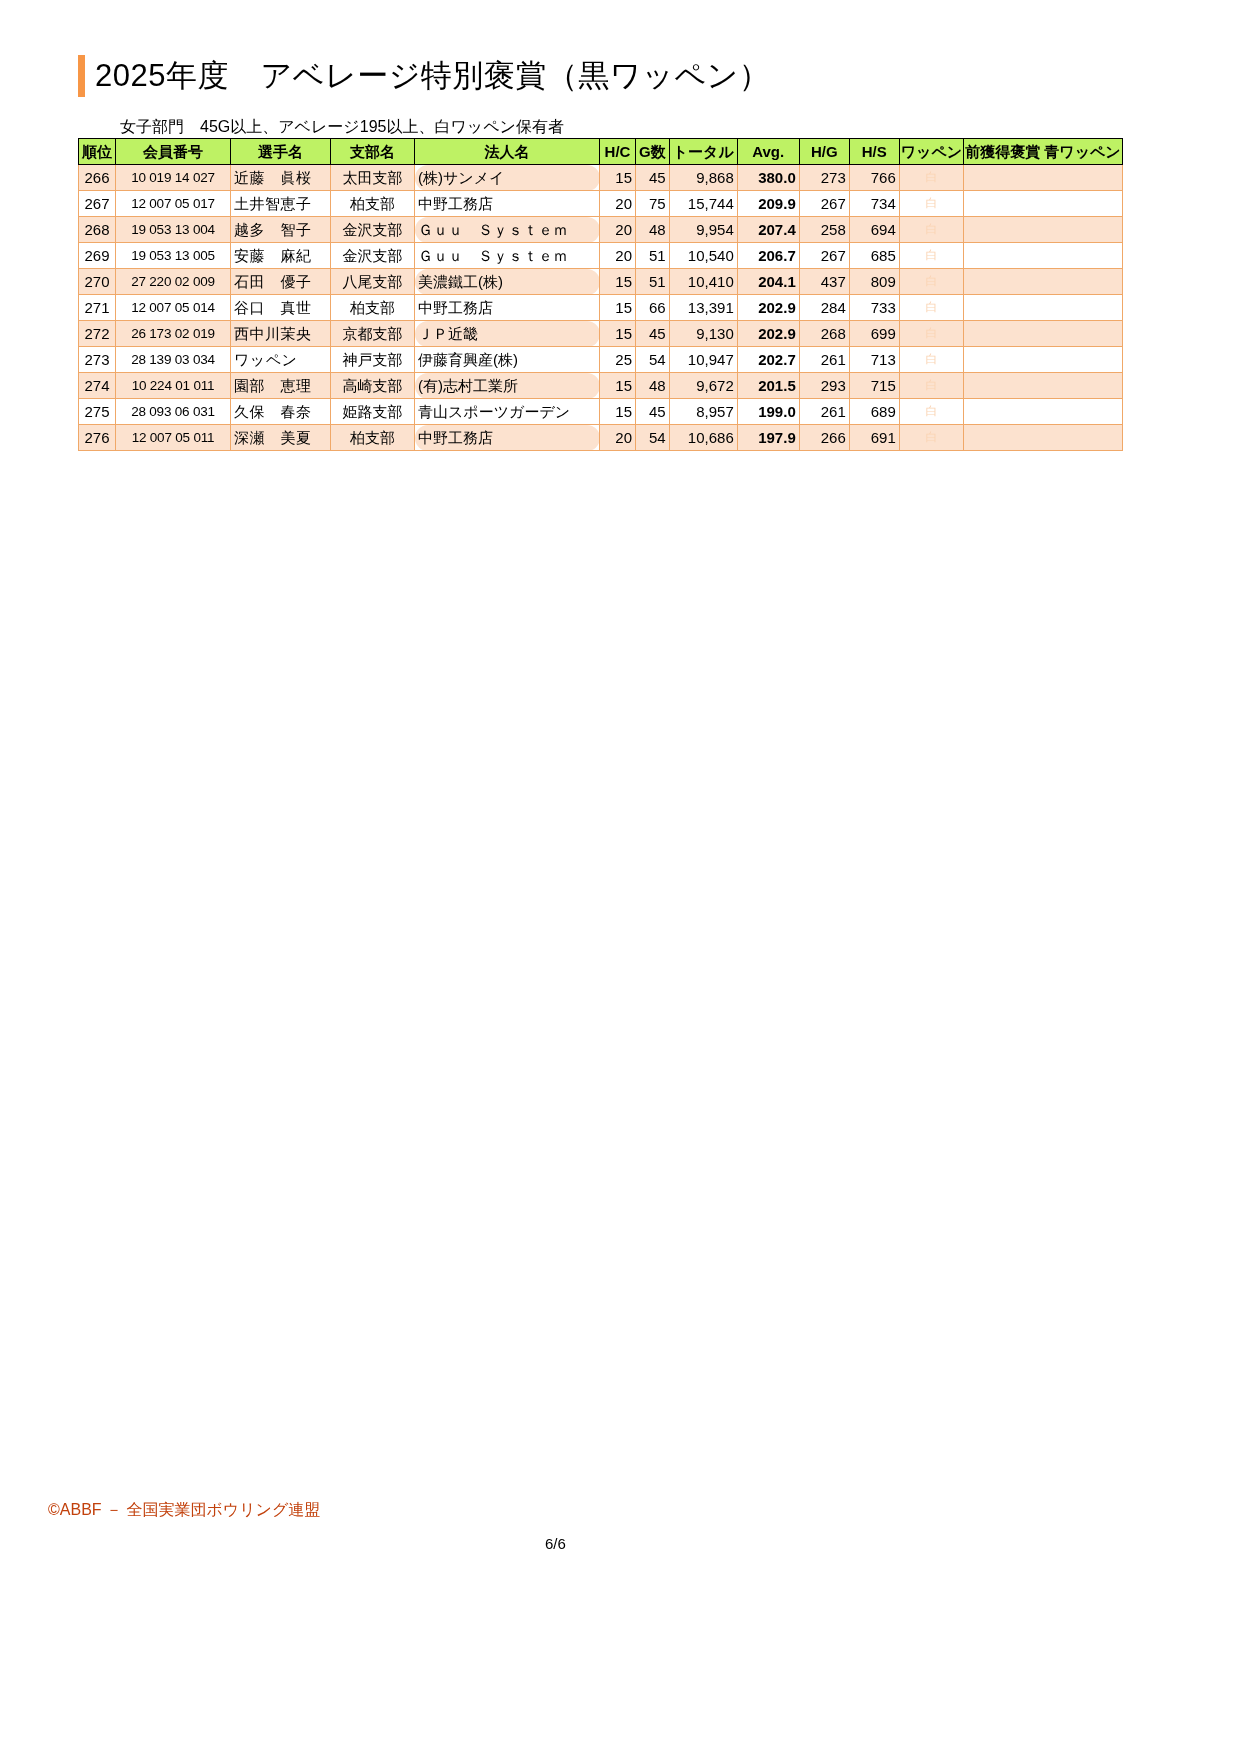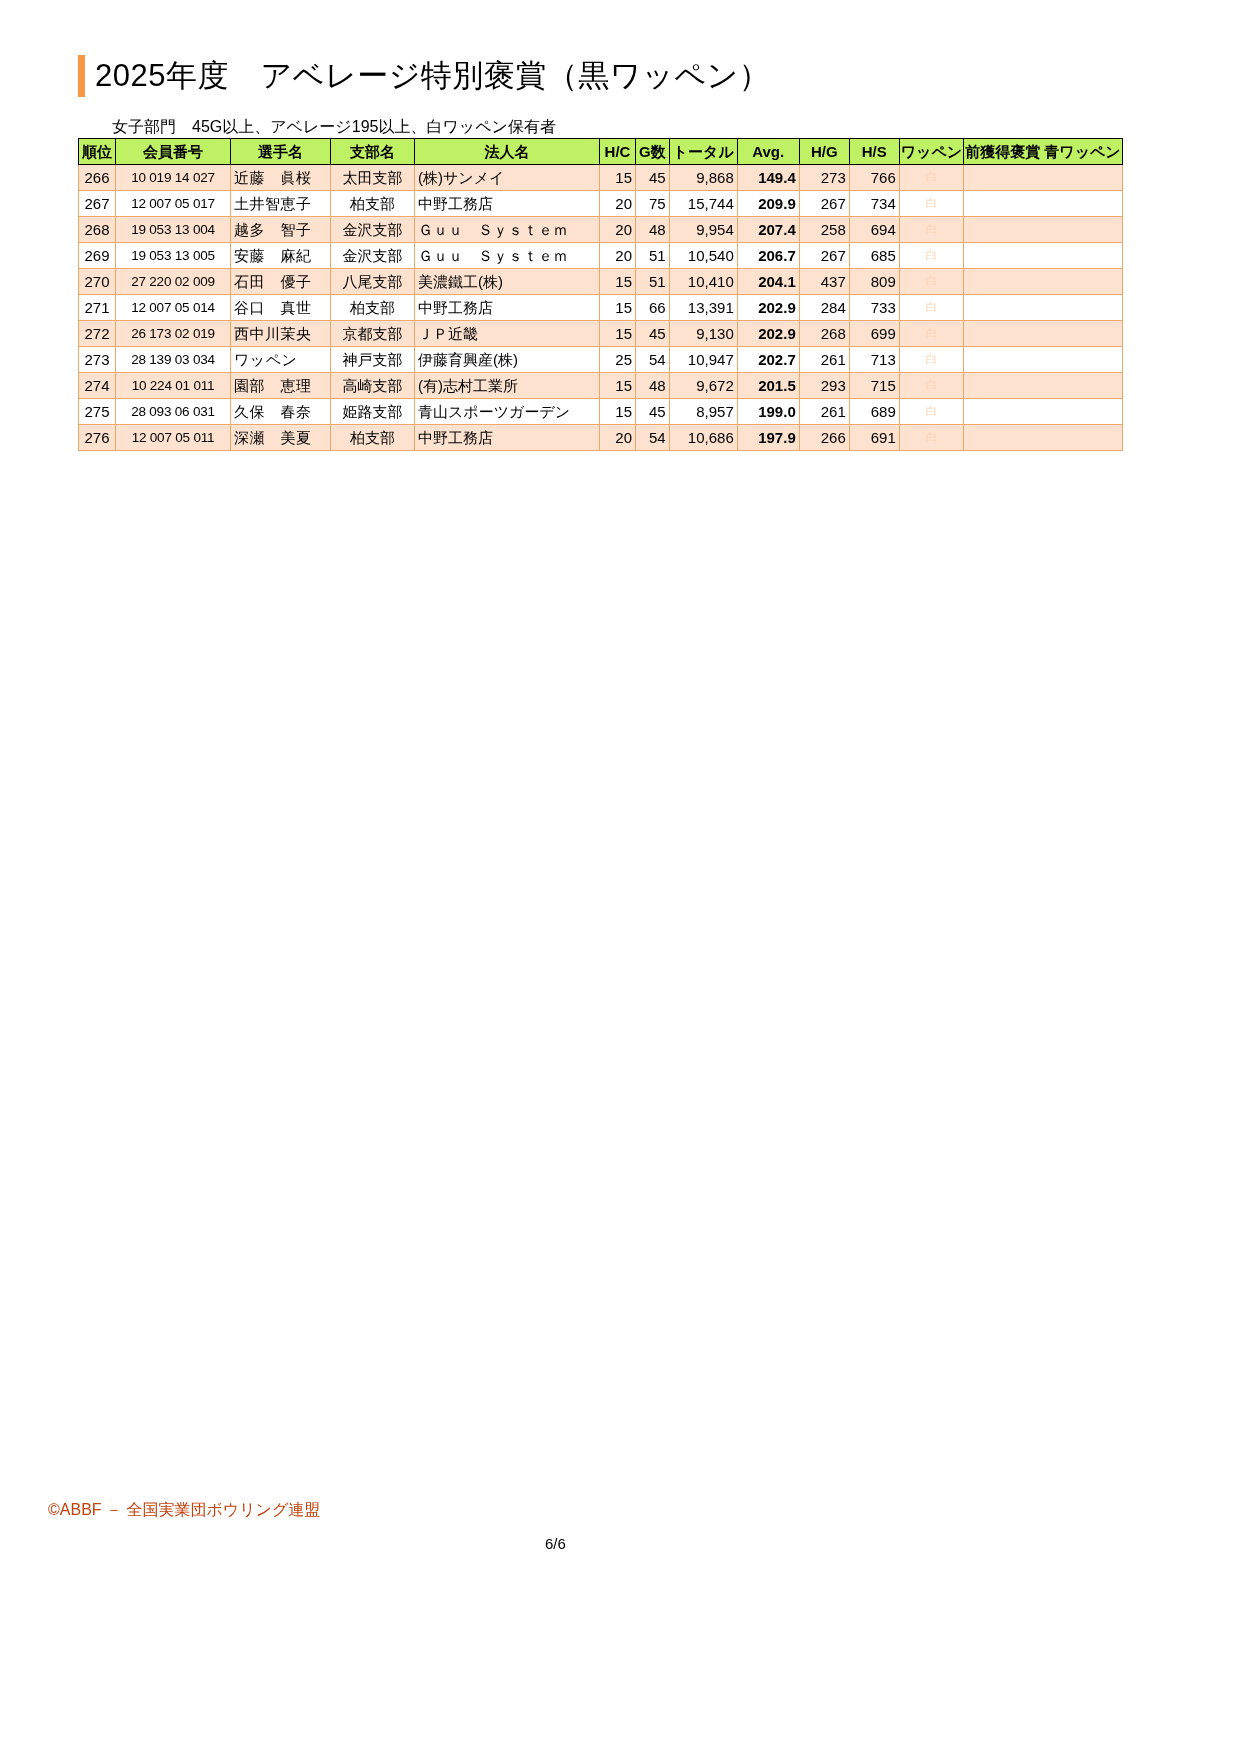--- a/index.html
+++ b/index.html
@@ -37,21 +37,21 @@
   }
   .title-text {
     font-size: 31px;
     letter-spacing: 0.5px;
     color: #000;
     white-space: nowrap;
   }
 
   .subtitle {
     position: absolute;
-    left: 112px;
+    left: 120px;
     top: 117px;
     font-size: 16px;
     color: #000;
     white-space: nowrap;
   }
 
   
   .table-wrap {
     position: absolute;
     left: 78px;
@@ -96,21 +96,21 @@
   }
   tbody tr.plain td {
     background: #ffffff;
   }
   td.r { text-align: right; padding-right: 5px; }
 
   td.rank { text-align: center; font-size: 15px; }
   td.memberno { text-align: center; font-size: 13.5px; letter-spacing: -0.2px; }
   td.player { text-align: left; font-size: 15px; padding-left: 4px; letter-spacing: 0.5px; margin-top: 9px; }
   td.branch { text-align: center; font-size: 15px; }
-  td.corp { text-align: left; font-size: 15px; padding-left: 4px; }
+  td.corp { text-align: left; font-size: 15px; padding-left: 4px; border-radius: 13px; }
   td.avg { text-align: right; font-weight: bold; font-size: 15px; padding-right: 6px; }
   td.patch { text-align: center; font-size: 12px; color: #FAD4B4; }
   td.blank { }
 
   
   col.c-rank    { width: 36px; }
   col.c-member  { width: 115px; }
   col.c-player  { width: 100px; }
   col.c-branch  { width: 84px; }
   col.c-corp    { width: 185px; }
@@ -190,21 +190,21 @@
       <tbody id="table-body">
           <tr class="alt">
             <td class="rank">266</td>
             <td class="memberno">10 019 14 027</td>
             <td class="player">近藤　眞桜</td>
             <td class="branch">太田支部</td>
             <td class="corp">(株)サンメイ</td>
             <td class="r">15</td>
             <td class="r">45</td>
             <td class="r">9,868</td>
-            <td class="avg">149.4</td>
+            <td class="avg">380.0</td>
             <td class="r">273</td>
             <td class="r">766</td>
             <td class="patch">白</td>
             <td class="blank"></td>
           </tr>
           <tr class="plain">
             <td class="rank">267</td>
             <td class="memberno">12 007 05 017</td>
             <td class="player">土井智恵子</td>
             <td class="branch">柏支部</td>

